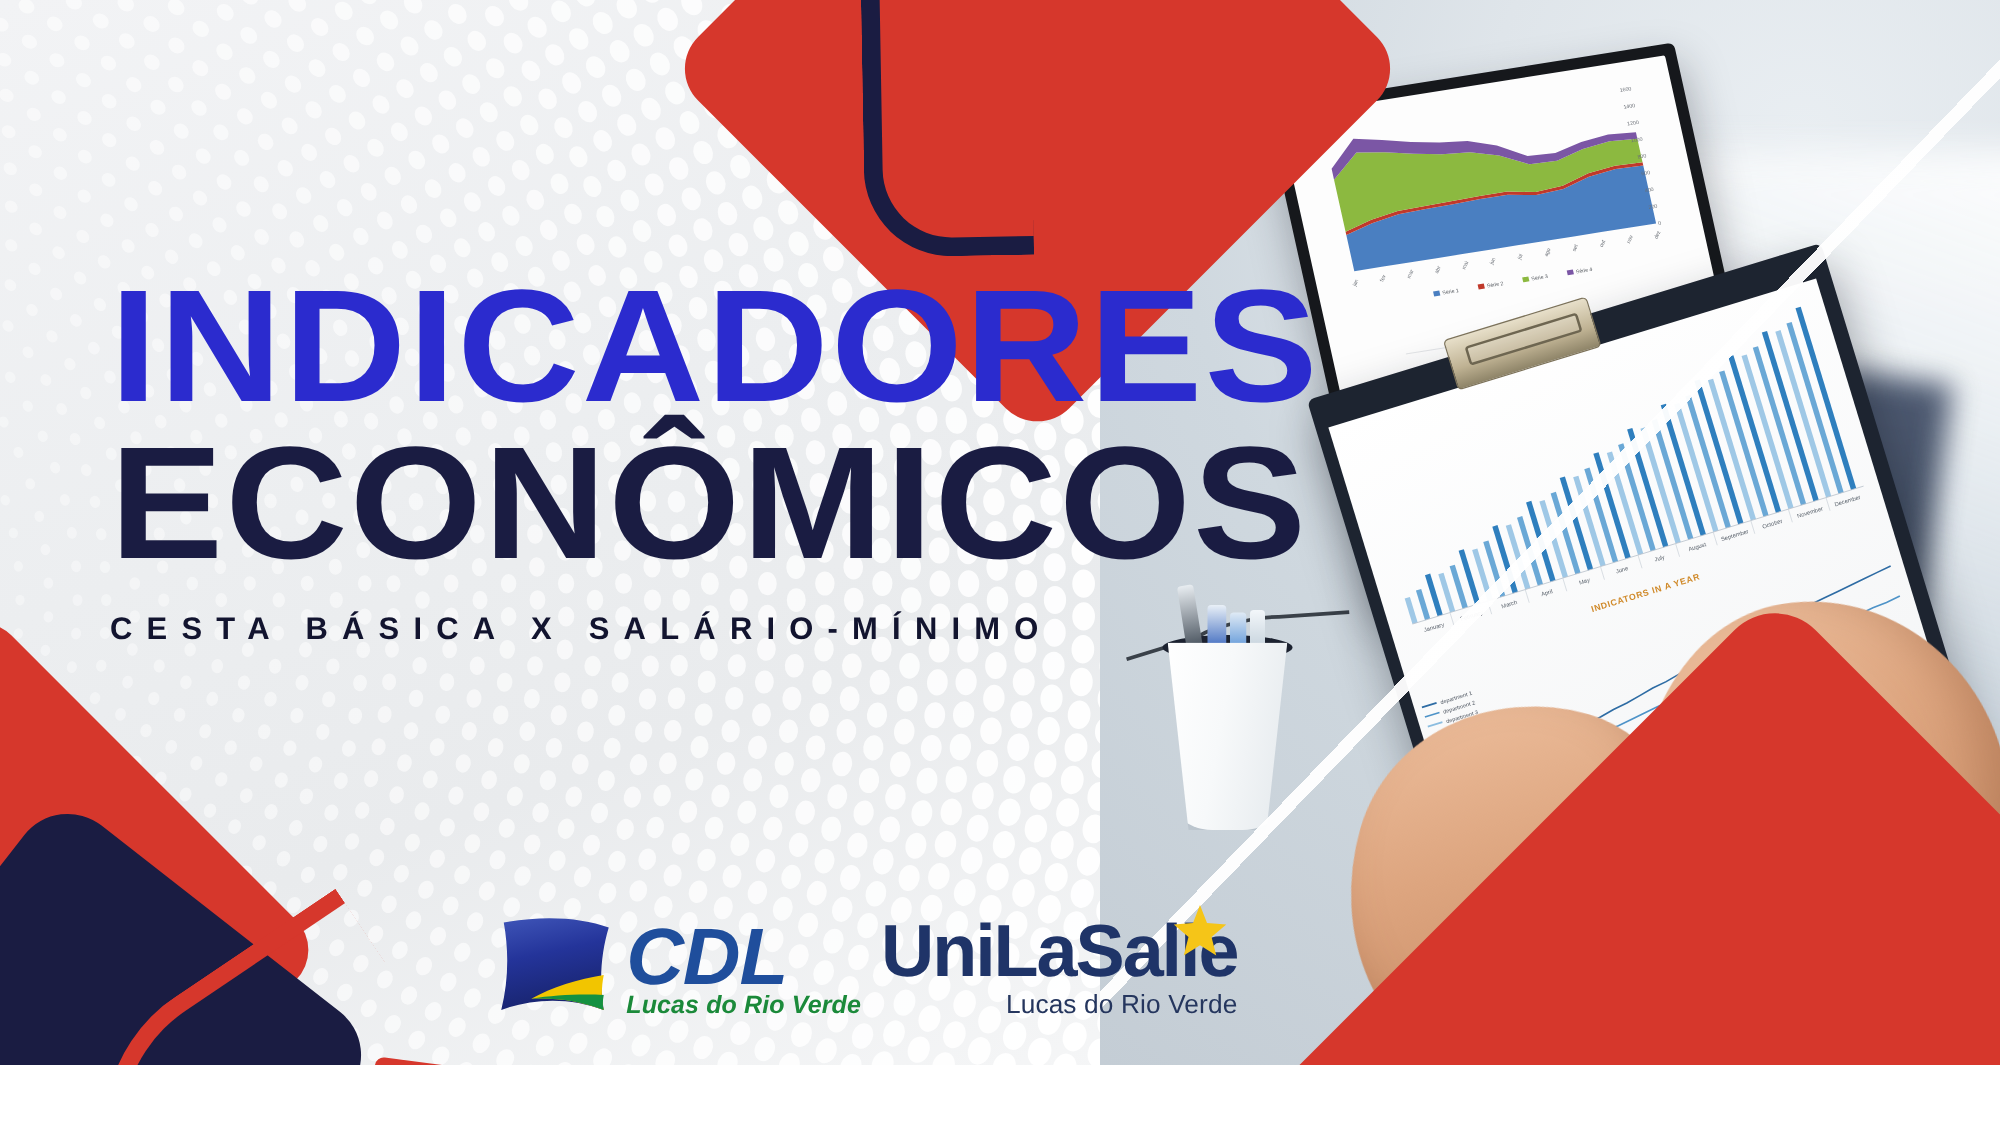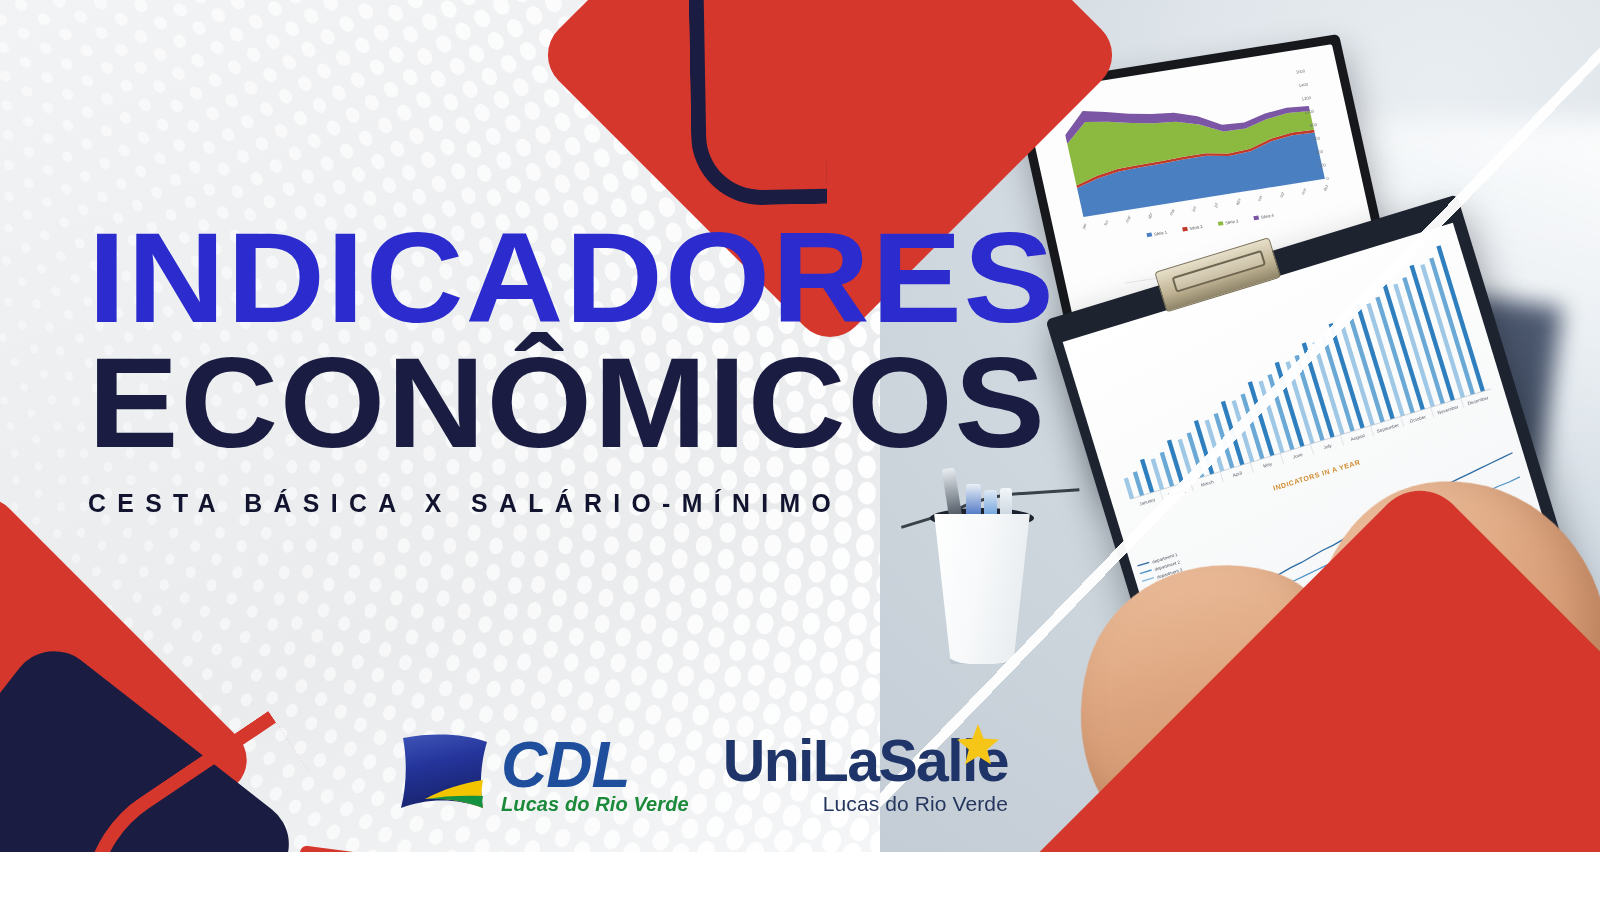--- a/index.html
+++ b/index.html
@@ -214,21 +214,21 @@
   .h-line2{color:#1a1c42;margin-top:12px;}
   .sub{
     margin-top:30px;
     font-size:25px;font-weight:bold;color:#12142f;
     letter-spacing:.46em;
     white-space:nowrap;
     transform:scaleX(.99);transform-origin:left center;
   }
 
   
-  .logos{position:absolute;left:395px;top:728px;display:flex;align-items:flex-end;gap:34px;}
+  .logos{position:absolute;left:395px;top:728px;display:flex;align-items:flex-end;gap:16px;}
   .cdl{position:relative;display:flex;align-items:flex-end;}
   .cdl-mark{position:relative;width:100px;height:92px;margin-right:6px;}
   .cdl-txt{position:relative;padding-bottom:4px;}
   .cdl-word{
     font-size:64px;font-weight:bold;font-style:italic;color:#1f4e9c;
     letter-spacing:-.015em;line-height:.82;
   }
   .cdl-sub{
     font-size:20px;font-weight:bold;font-style:italic;color:#1b8a3a;
     letter-spacing:.005em;margin-top:2px;text-align:right;

